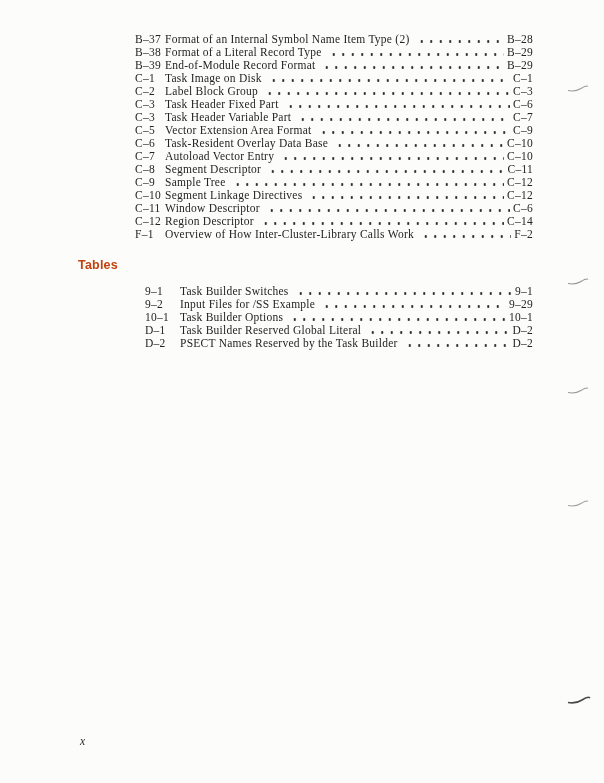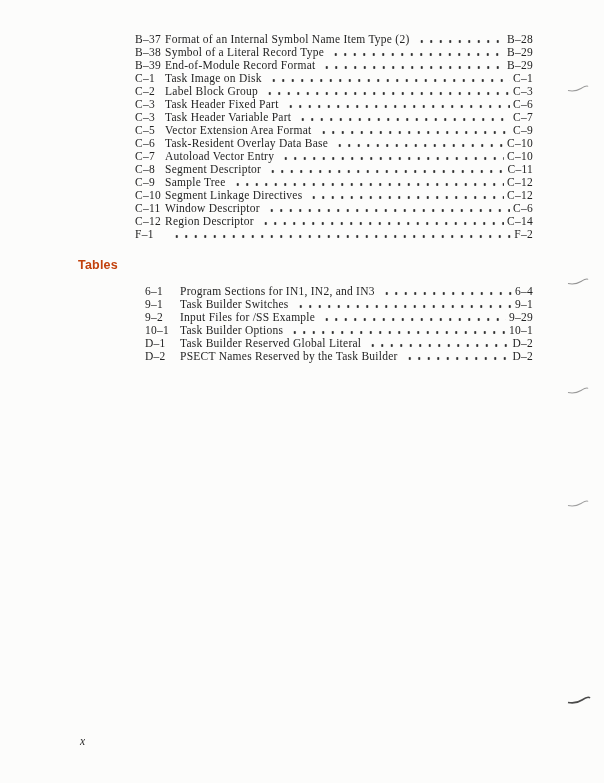--- a/index.html
+++ b/index.html
@@ -79,21 +79,21 @@
 
       <div class="toc-row">
         <span class="num">B–37</span>
         <span class="title">Format of an Internal Symbol Name Item Type (2)</span>
         <span class="leader"></span>
         <span class="pagenum">B–28</span>
       </div>
 
       <div class="toc-row">
         <span class="num">B–38</span>
-        <span class="title">Symbol of a Literal Record Type</span>
+        <span class="title">Format of a Literal Record Type</span>
         <span class="leader"></span>
         <span class="pagenum">B–29</span>
       </div>
 
       <div class="toc-row">
         <span class="num">B–39</span>
         <span class="title">End-of-Module Record Format</span>
         <span class="leader"></span>
         <span class="pagenum">B–29</span>
       </div>
@@ -177,36 +177,31 @@
 
       <div class="toc-row">
         <span class="num">C–12</span>
         <span class="title">Region Descriptor</span>
         <span class="leader"></span>
         <span class="pagenum">C–14</span>
       </div>
 
       <div class="toc-row">
         <span class="num">F–1</span>
+        <span class="title">Overview of How Inter-Cluster-Library Calls Work</span>
         <span class="leader"></span>
         <span class="pagenum">F–2</span>
       </div>
     </div>
 
   <div class="section-heading">Tables</div>
 
   <div class="toc-list tables">
 
 
-      <div class="toc-row">
-        <span class="num">6–1</span>
-        <span class="title">Program Sections for IN1, IN2, and IN3</span>
-        <span class="leader"></span>
-        <span class="pagenum">6–4</span>
-      </div>
 
       <div class="toc-row">
         <span class="num">9–1</span>
         <span class="title">Task Builder Switches</span>
         <span class="leader"></span>
         <span class="pagenum">9–1</span>
       </div>
 
       <div class="toc-row">
         <span class="num">9–2</span>

